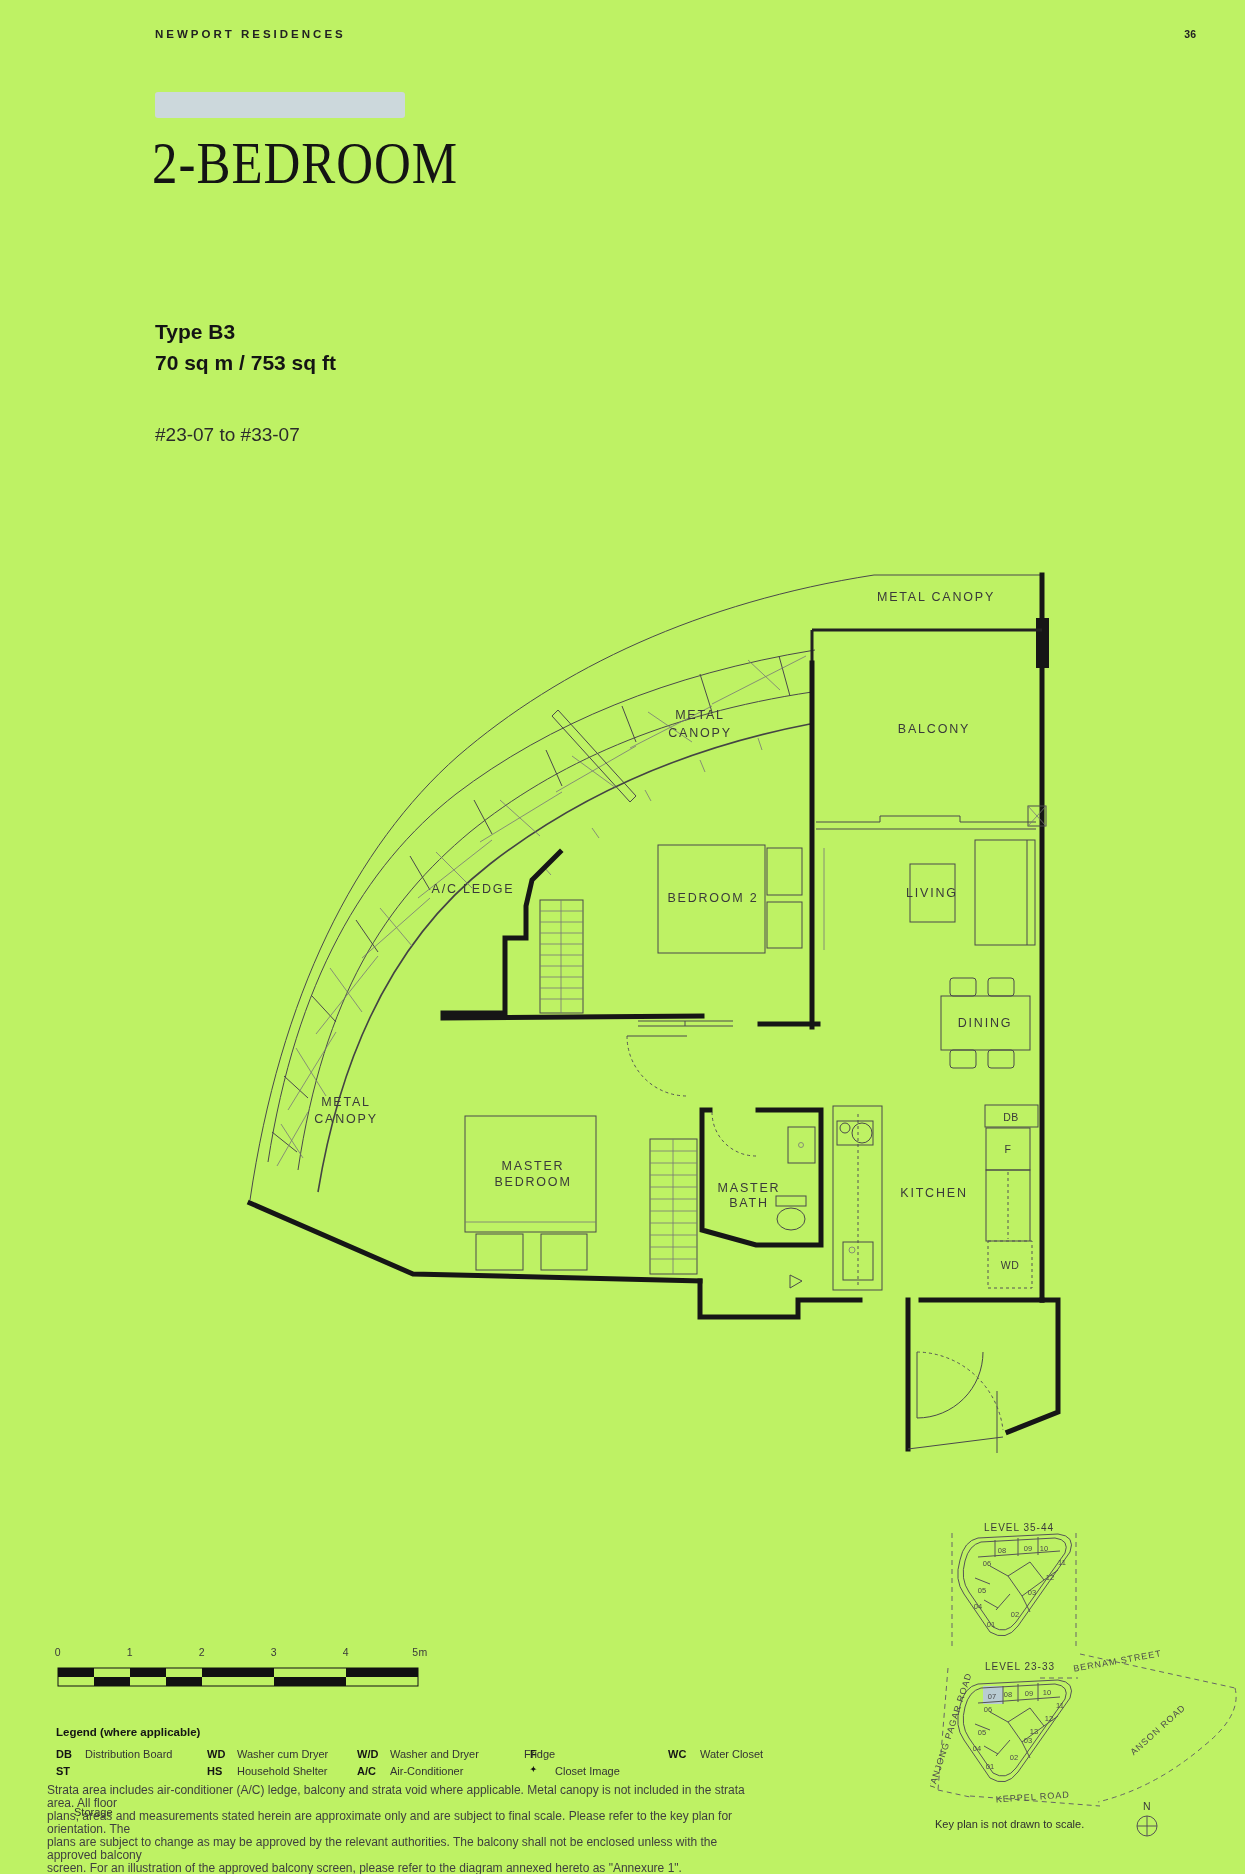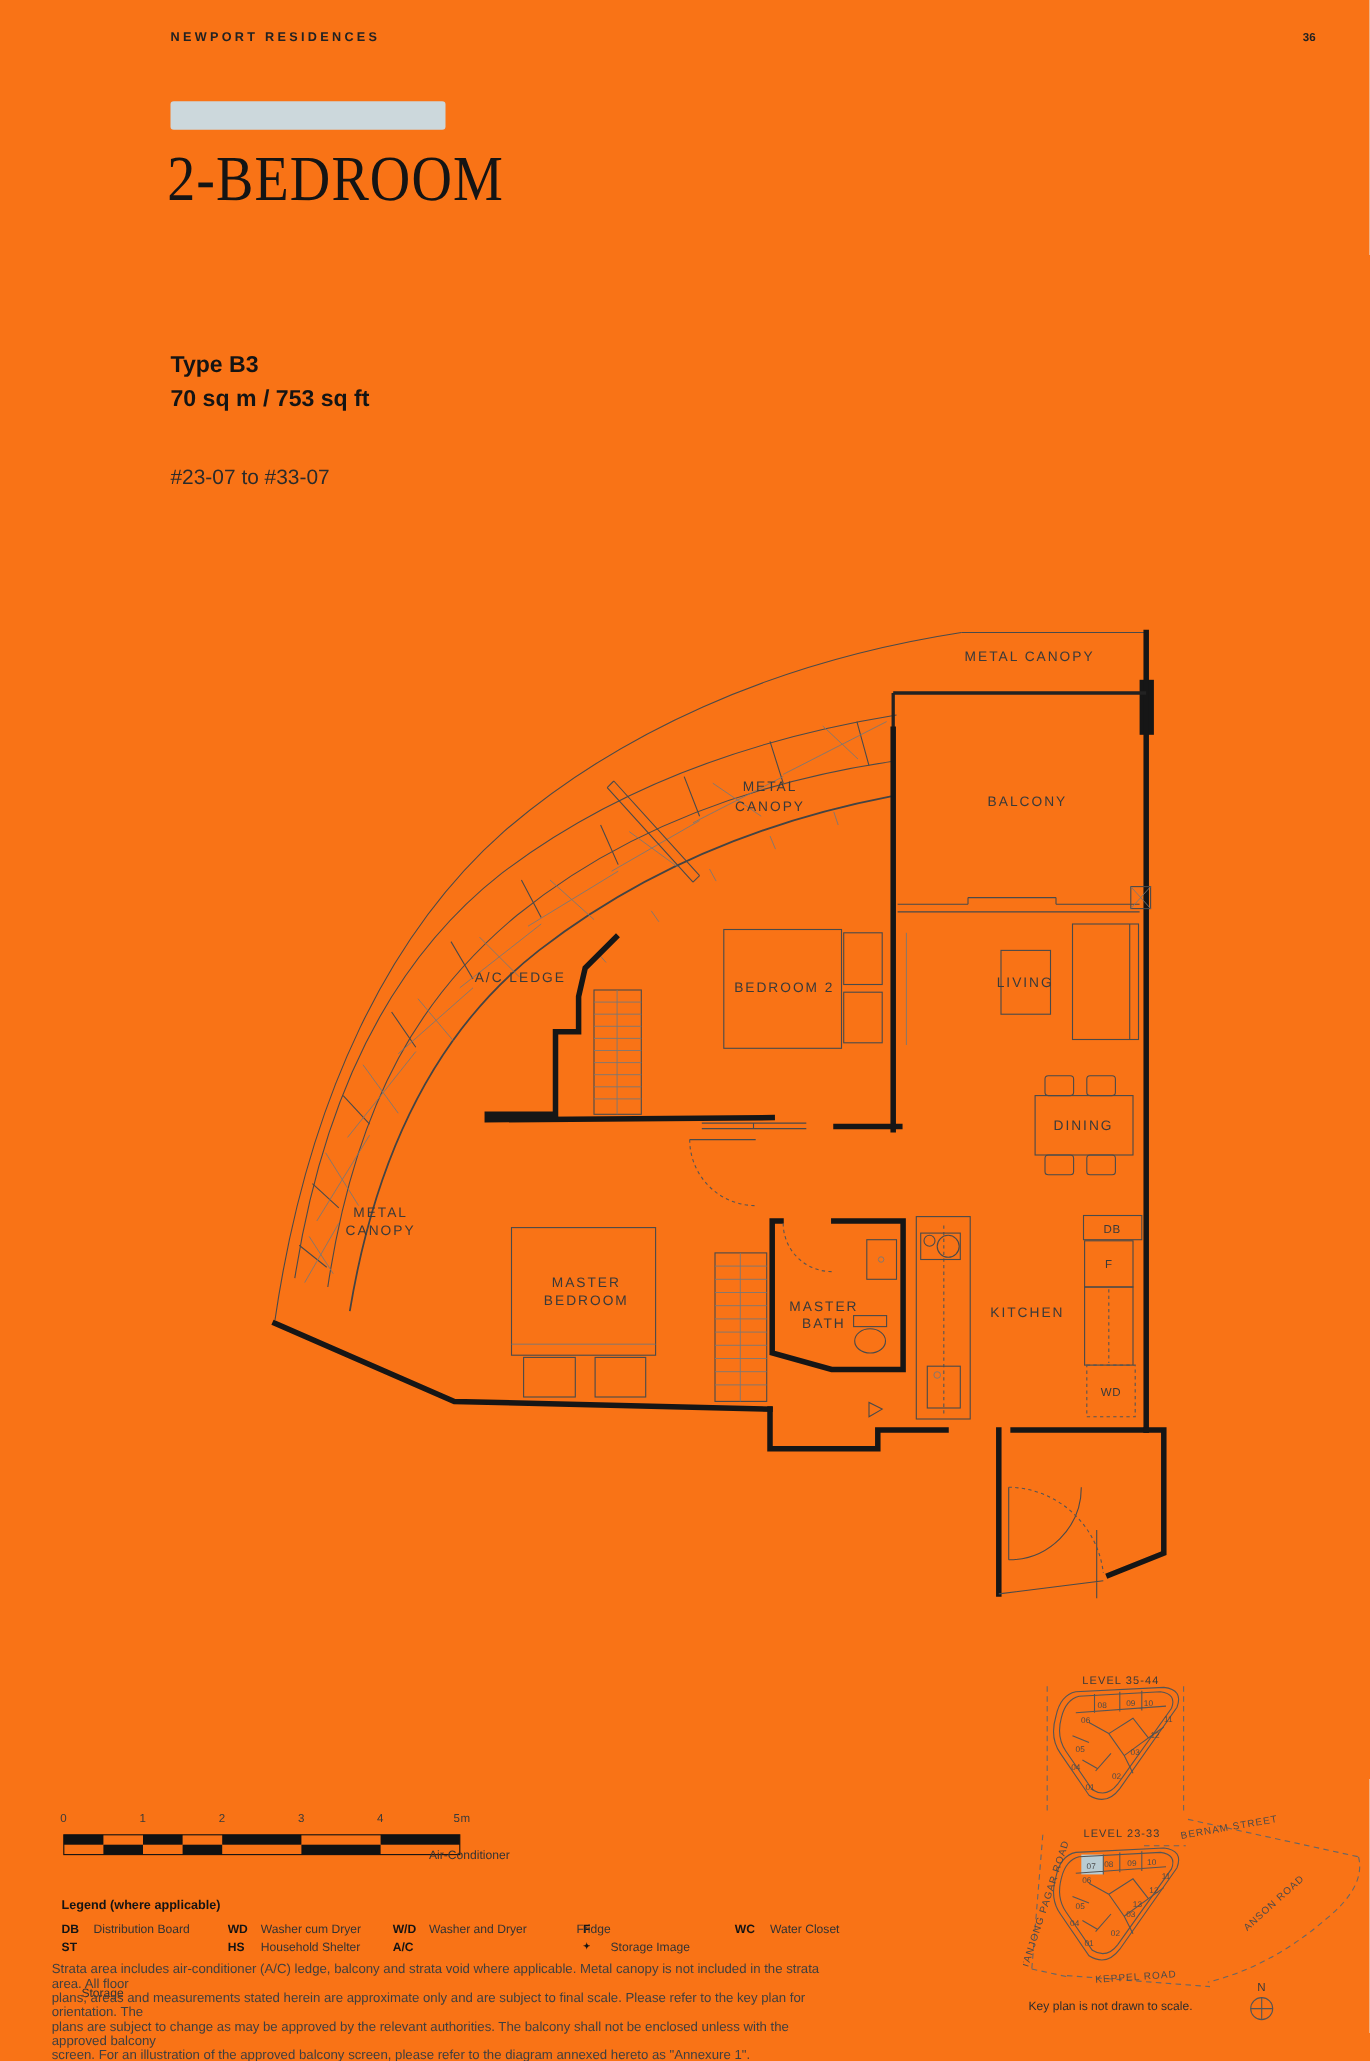--- a/index.html
+++ b/index.html
@@ -1,16 +1,16 @@
 <!DOCTYPE html>
 <html><head>
 <meta charset="utf-8">
 <style>
   html,body{margin:0;padding:0;background:#e8e8e8;}
-  .page{position:relative;width:1245px;height:1874px;background:#f97316;margin:0 auto;
+  .page{position:relative;width:1245px;height:1874px;background:#bef264;margin:0 auto;
         font-family:"Liberation Sans",sans-serif;color:#1a1a1a;overflow:hidden;}
   .brand{position:absolute;left:155px;top:28px;font-size:11.5px;font-weight:bold;
          letter-spacing:3px;color:#222;}
   .pagenum{position:absolute;top:28px;right:49px;font-size:10.5px;font-weight:bold;color:#222;}
   .banner{position:absolute;left:155px;top:92px;width:250px;height:26px;
           background:#ccd8dc;border-radius:3px;}
   .title{position:absolute;left:152px;top:130px;font-family:"Liberation Serif",serif;
          font-size:52px;font-weight:400;letter-spacing:1px;color:#141414;
          transform:scale(.98,1.12);transform-origin:left top;white-space:nowrap;}
   .typeblock{position:absolute;left:155px;top:316px;font-size:21px;font-weight:bold;
@@ -219,25 +219,25 @@
     <span class="leg" style="left:85px;top:1748px;">Distribution Board</span>
     <span class="leg" style="left:56px;top:1765px;text-align:right;"><b>ST</b></span>
     <span class="leg" style="left:74px;top:1765px;margin-top:41px;">Storage</span>
     <span class="leg" style="left:207px;top:1748px;"><b>WD</b></span>
     <span class="leg" style="left:237px;top:1748px;">Washer cum Dryer</span>
     <span class="leg" style="left:207px;top:1765px;"><b>HS</b></span>
     <span class="leg" style="left:237px;top:1765px;">Household Shelter</span>
     <span class="leg" style="left:357px;top:1748px;"><b>W/D</b></span>
     <span class="leg" style="left:390px;top:1748px;">Washer and Dryer</span>
     <span class="leg" style="left:357px;top:1765px;"><b>A/C</b></span>
-    <span class="leg" style="left:390px;top:1681px;">Air-Conditioner</span>
+    <span class="leg" style="left:390px;top:1765px;">Air-Conditioner</span>
     <span class="leg" style="left:530px;top:1748px;"><b>F</b></span>
     <span class="leg" style="left:524px;top:1748px;">Fridge</span>
     <span class="leg" style="left:530px;top:1765px;font-size:8px;"><b>✦</b></span>
-    <span class="leg" style="left:555px;top:1765px;">Storage Image</span>
+    <span class="leg" style="left:555px;top:1765px;">Closet Image</span>
     <span class="leg" style="left:668px;top:1748px;"><b>WC</b></span>
     <span class="leg" style="left:700px;top:1748px;">Water Closet</span>
   </div>
 
   <div class="disclaimer">
     <div>Strata area includes air-conditioner (A/C) ledge, balcony and strata void where applicable. Metal canopy is not included in the strata area. All floor</div>
     <div>plans, areas and measurements stated herein are approximate only and are subject to final scale. Please refer to the key plan for orientation. The</div>
     <div>plans are subject to change as may be approved by the relevant authorities. The balcony shall not be enclosed unless with the approved balcony</div>
     <div>screen. For an illustration of the approved balcony screen, please refer to the diagram annexed hereto as "Annexure 1".</div>
   </div>

